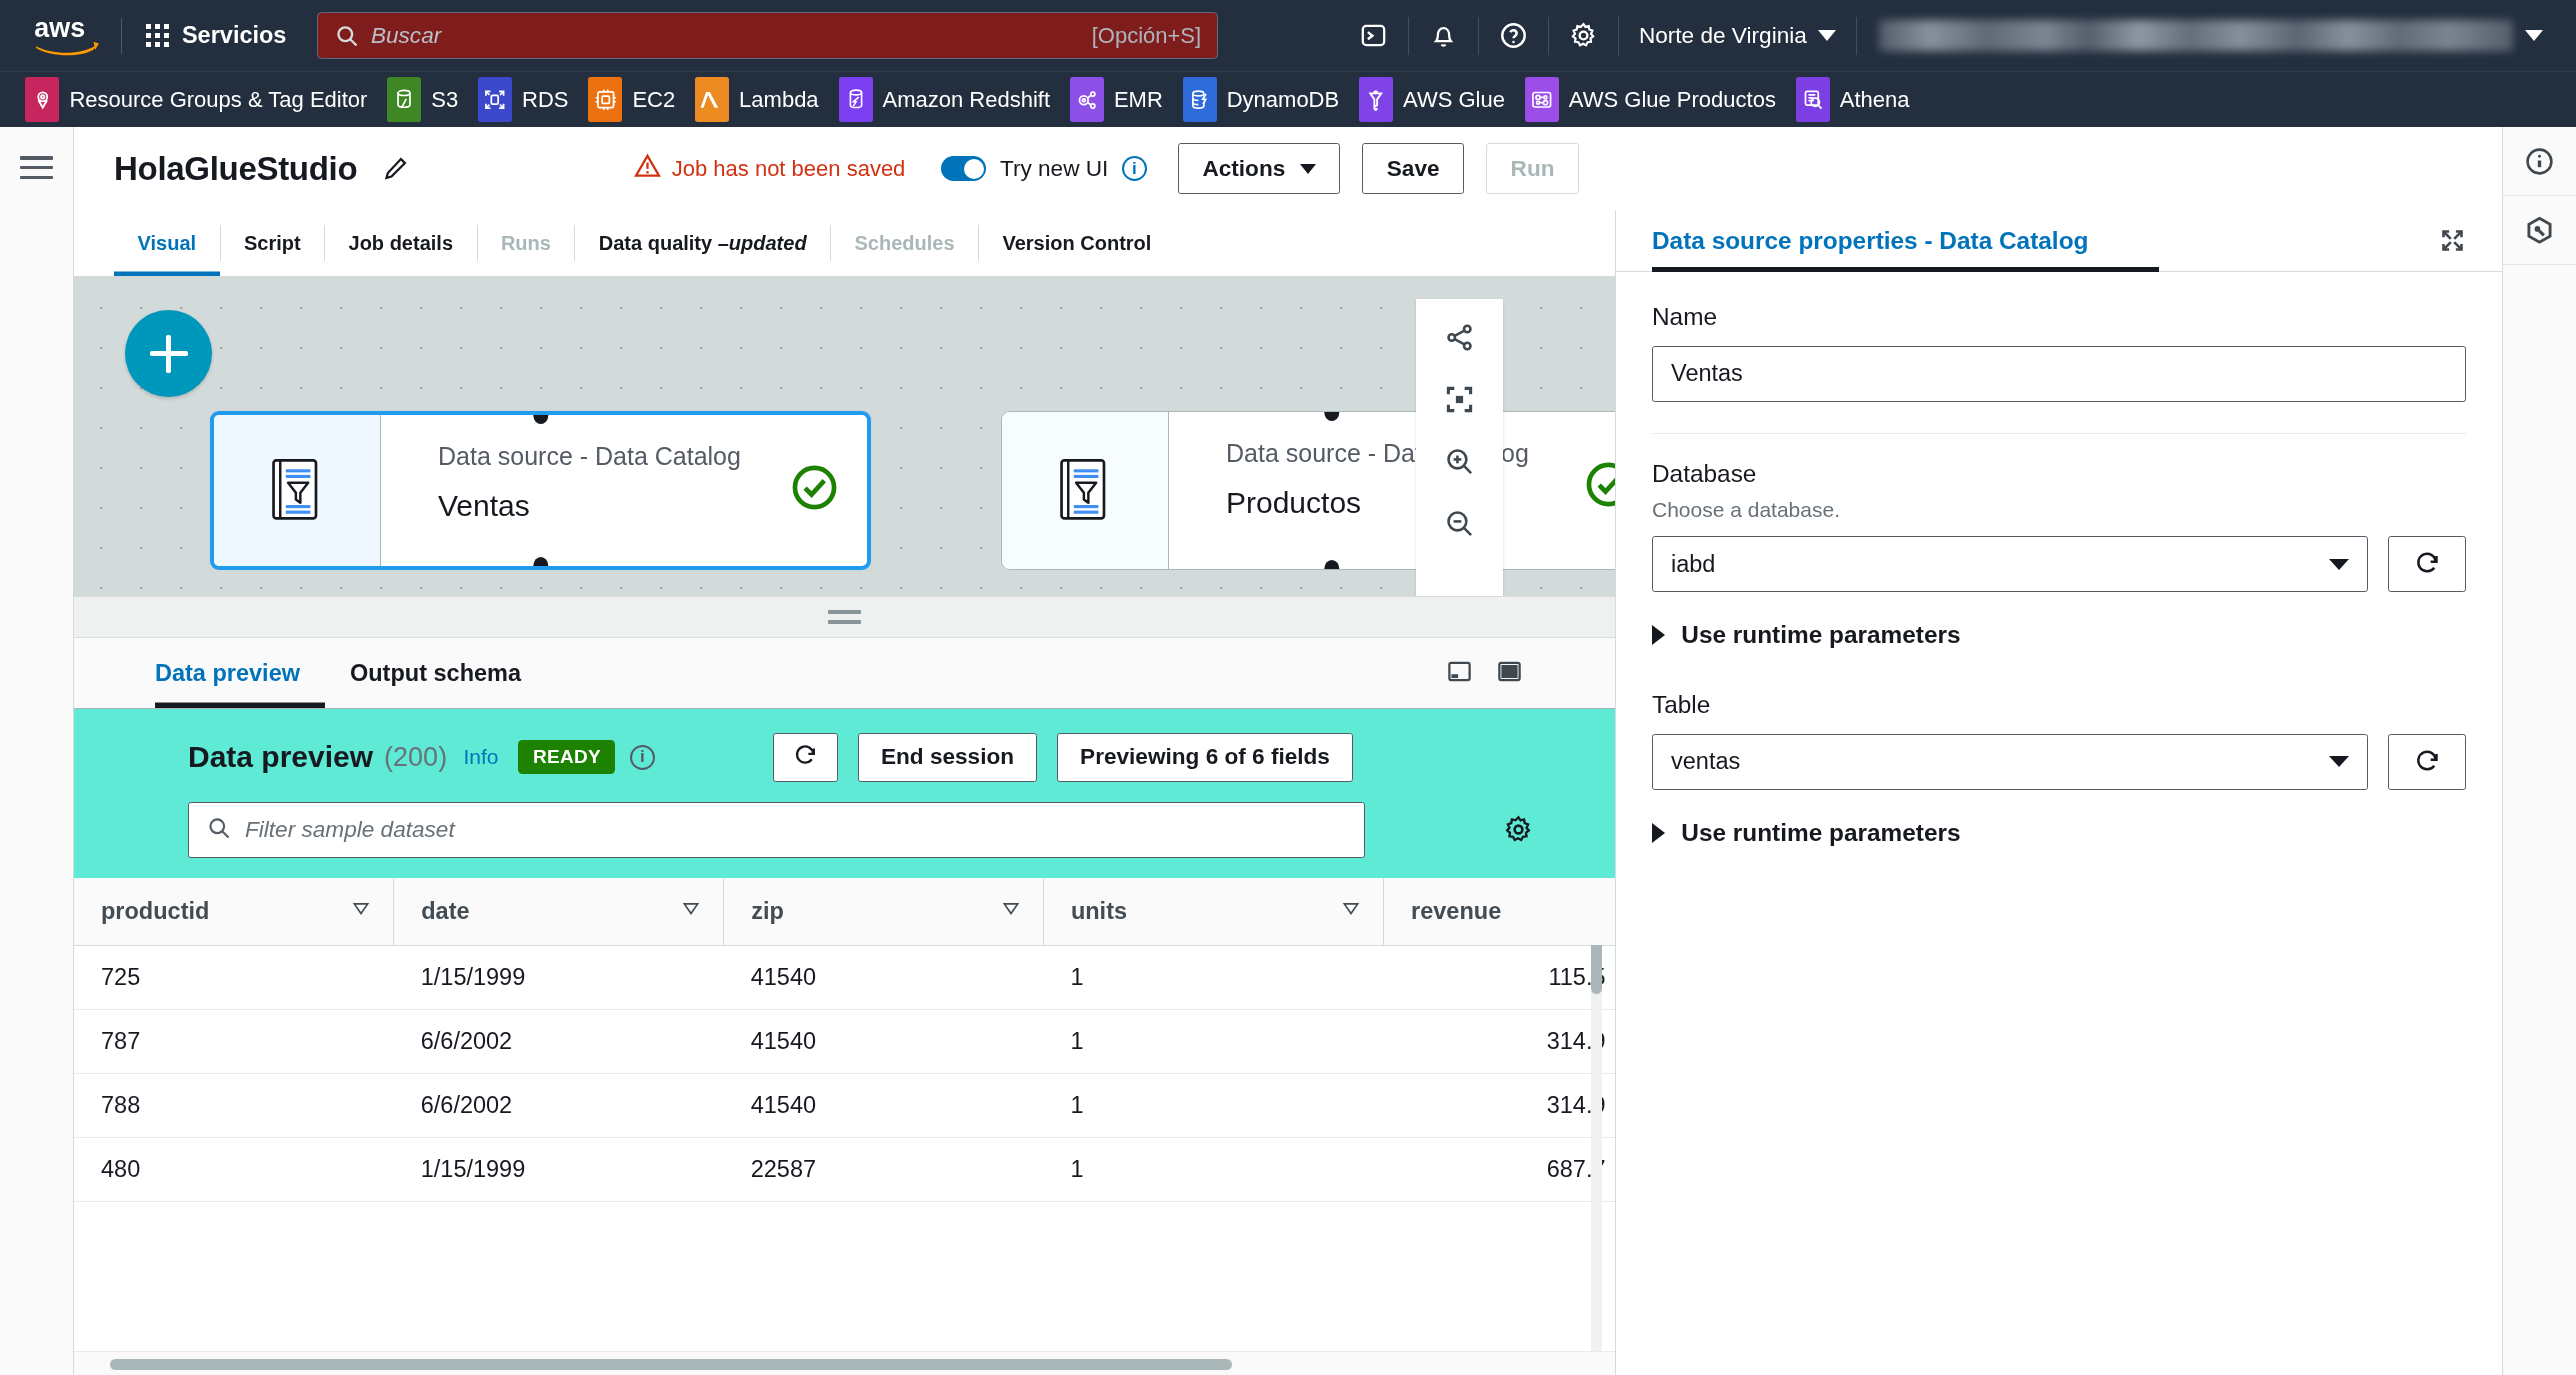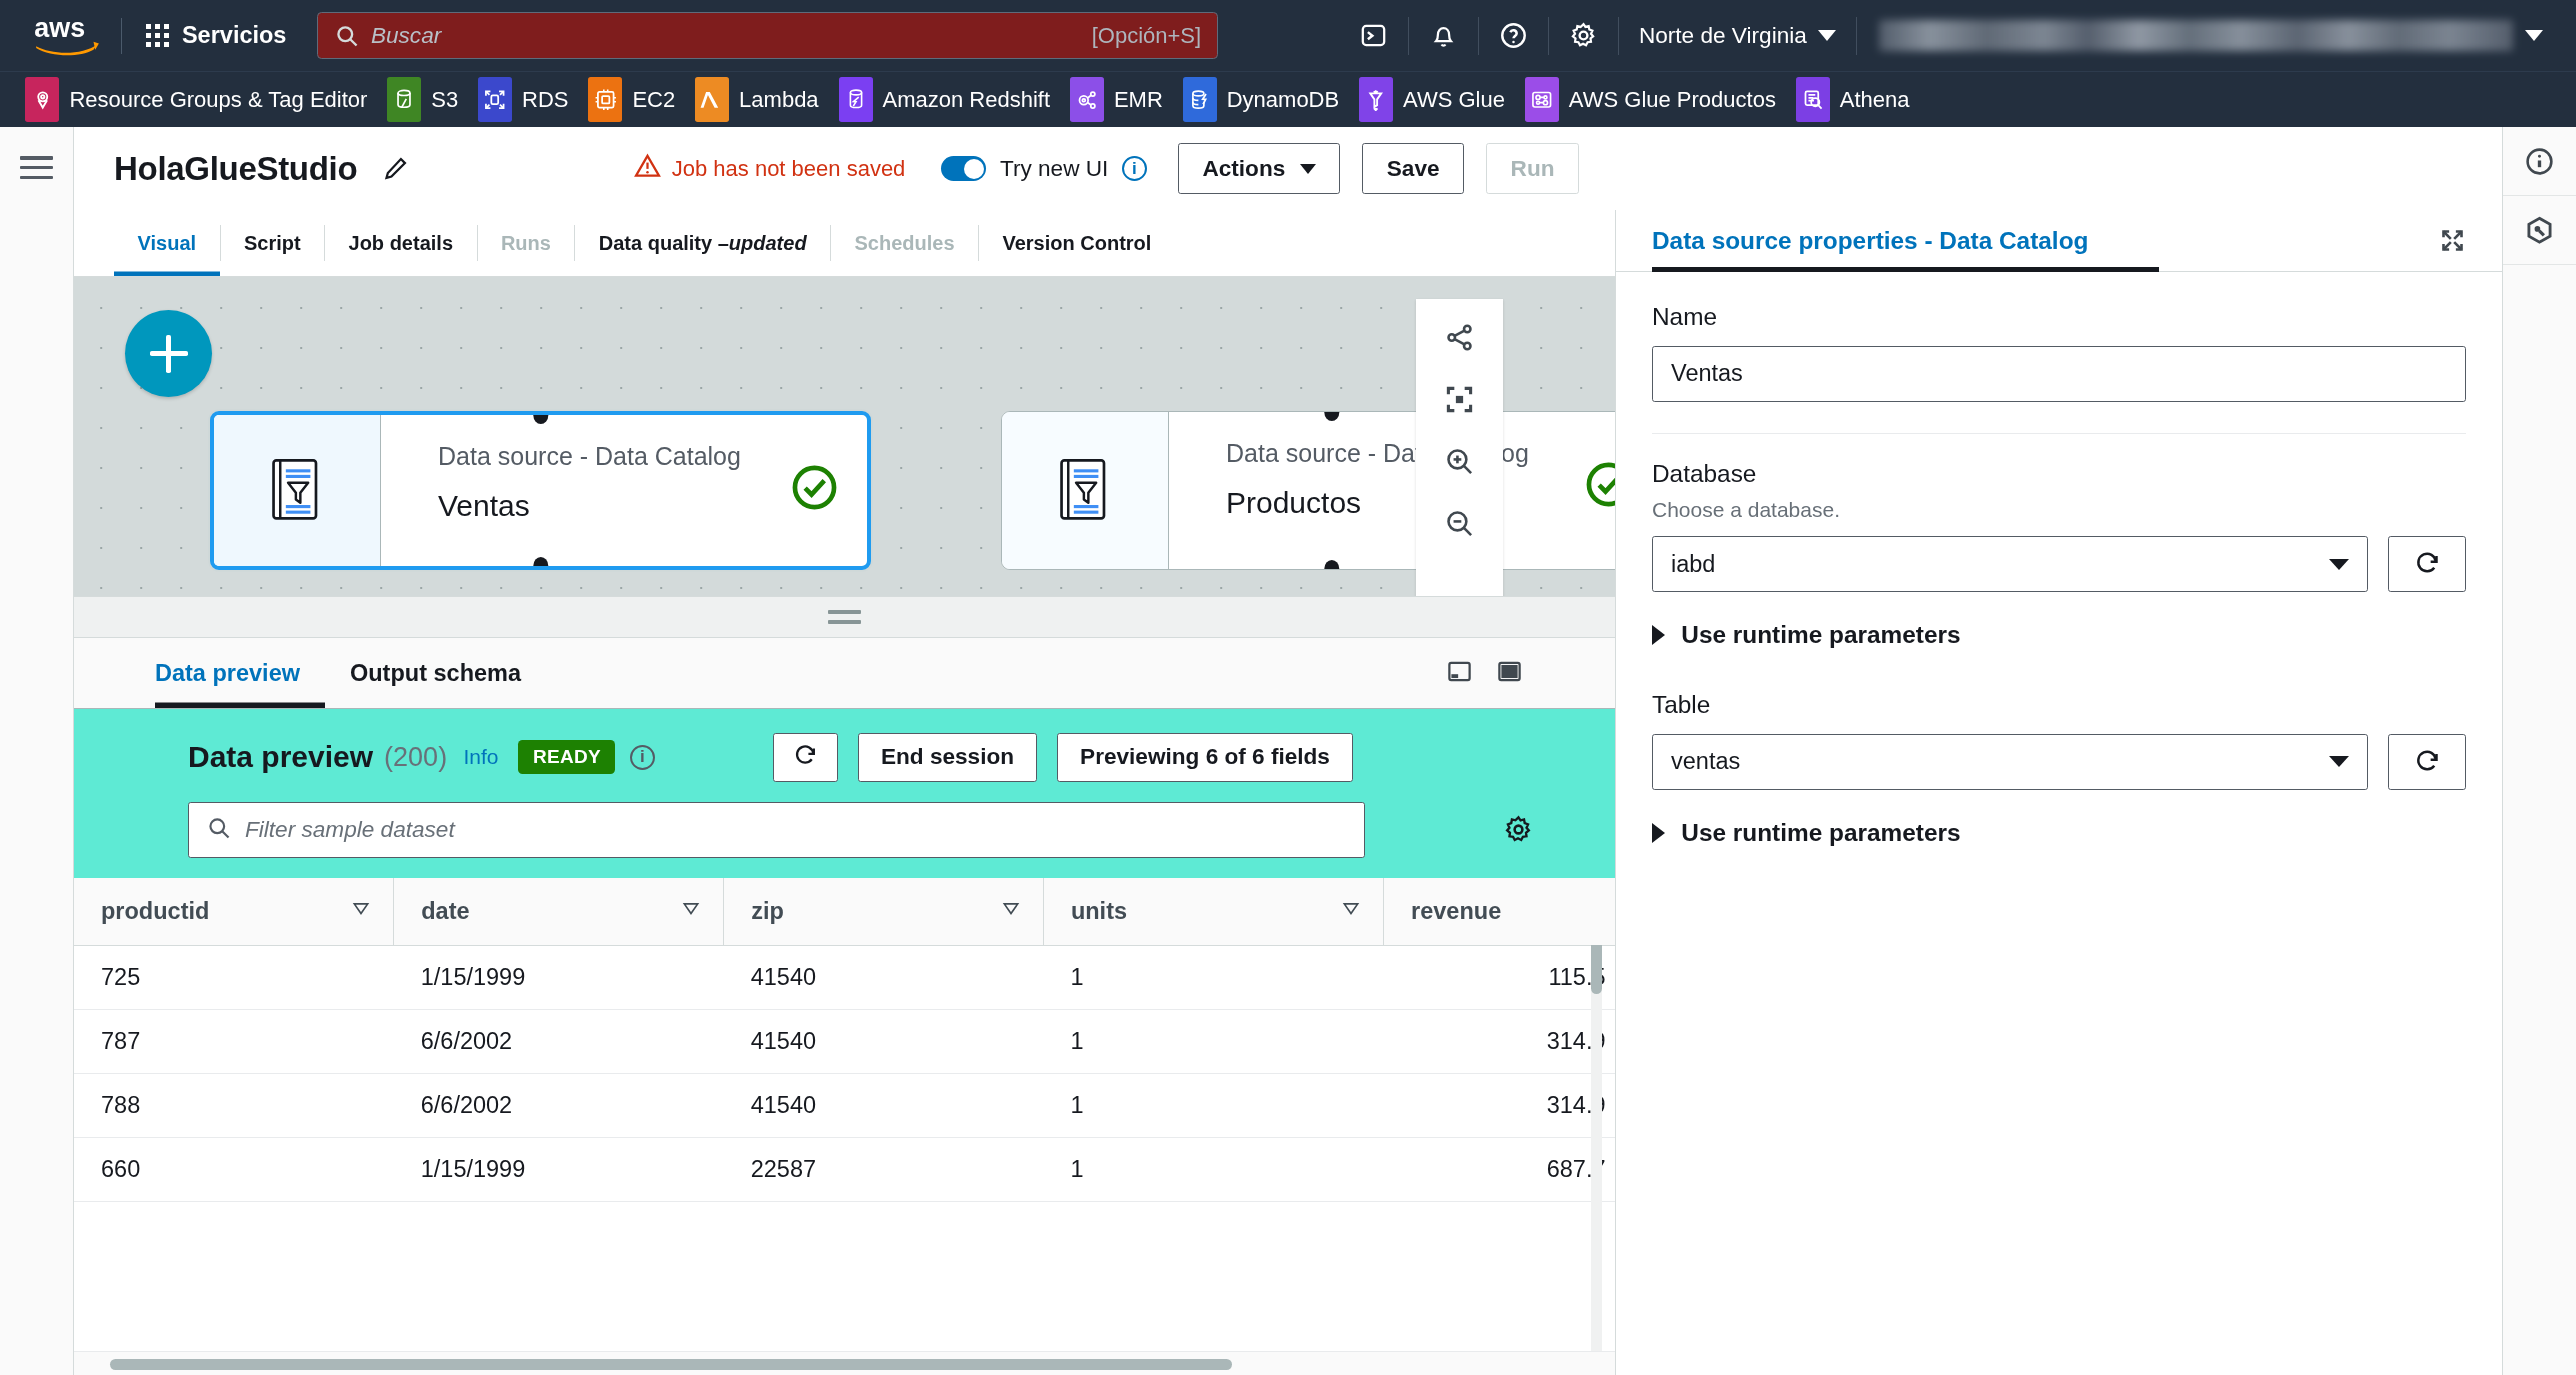--- a/index.html
+++ b/index.html
@@ -863,21 +863,21 @@
               <td class="num">314.9</td>
             </tr>
             <tr>
               <td>788</td>
               <td>6/6/2002</td>
               <td>41540</td>
               <td>1</td>
               <td class="num">314.9</td>
             </tr>
             <tr>
-              <td>660</td>
+              <td>480</td>
               <td>1/15/1999</td>
               <td>22587</td>
               <td>1</td>
               <td class="num">687.7</td>
             </tr>
           </tbody>
         </table>
       </div>
 
       <div class="hscroll">

